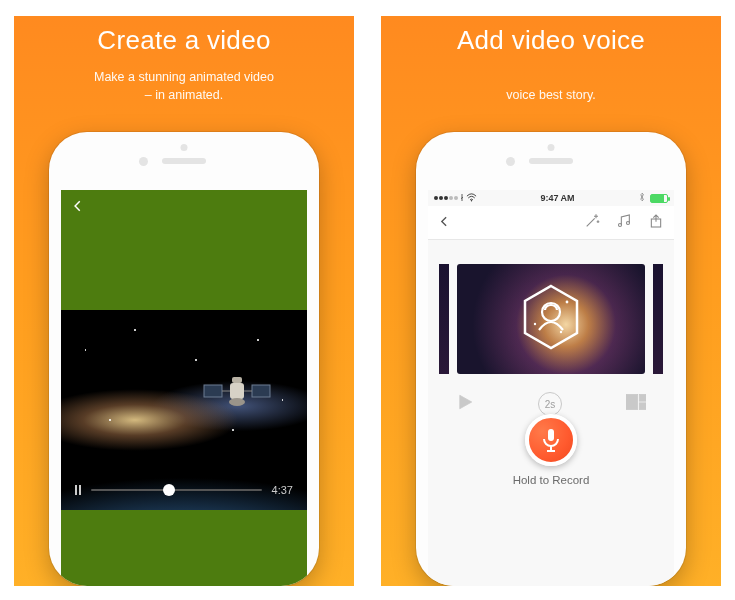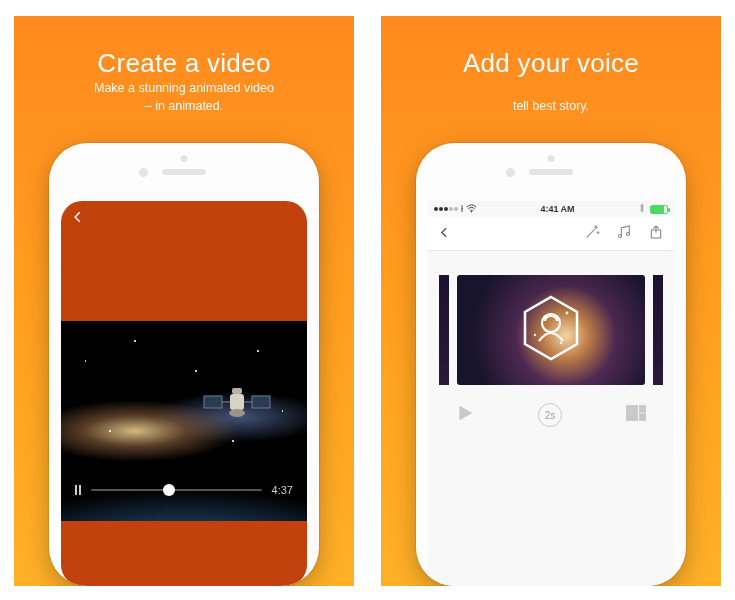--- a/index.html
+++ b/index.html
@@ -20,29 +20,30 @@
     display: flex;
     flex-direction: column;
     align-items: center;
     overflow: hidden;
     position: relative;
   }
   .panel-title {
     color: #fff;
     font-size: 26px;
     font-weight: 300;
-    margin-top: 32px;
+    margin-top: 9px;
     letter-spacing: .3px;
   }
   .panel-sub {
     color: #fff;
     font-size: 12.5px;
     font-weight: 300;
     text-align: center;
     line-height: 1.45;
+    margin-top: 12px;
     opacity: .95;
   }
 
   
   .phone {
     width: 270px;
     height: 540px;
     background: #fdfdfd;
     border-radius: 38px;
     margin-top: 28px;
@@ -70,21 +71,21 @@
     position: absolute; left: 50%; top: 12px; transform: translateX(-50%);
   }
   .screen {
     position: absolute;
     left: 12px; right: 12px; top: 58px; bottom: 0;
     background: #fff;
     overflow: hidden;
   }
 
   
-  .s1 { background: #c2410c; color:#fff;border-radius:21px; }
+  .s1 { background: #4d7c0f; color:#fff; }
   .s1-top { height: 36px; display:flex; align-items:center; padding:0 10px;}
   .back-chevron svg { width: 14px; height: 14px; stroke:#fff; }
   .space {
     position:absolute; left:0; right:0; top:120px; height:200px;
     background:
       radial-gradient(ellipse 140% 55% at 50% 118%, #2a4a6a 0%, #1a3550 30%, rgba(0,0,0,0) 62%),
       radial-gradient(ellipse 60% 22% at 30% 55%, rgba(234,205,140,.9) 0%, rgba(160,110,70,.55) 35%, rgba(0,0,0,0) 70%),
       radial-gradient(ellipse 50% 18% at 72% 48%, rgba(120,150,220,.55) 0%, rgba(0,0,0,0) 70%),
       #000;
   }
@@ -201,24 +202,24 @@
         <div class="track">
           <div class="track-knob" style="left:46%"></div>
         </div>
         <span>4:37</span>
       </div>
     </div>
   </div>
 </div>
 
 <div class="panel">
-  <div class="panel-title">Add your voice</div>
+  <div class="panel-title">Add video voice</div>
   <div class="panel-sub">
     <br>
-    <span>tell best story.</span>
+    <span>voice best story.</span>
   </div>
 
   <div class="phone">
     <div class="phone-top">
       <span class="sensor"></span>
       <span class="camera"></span>
       <span class="speaker"></span>
     </div>
     <div class="screen s2">
 
@@ -232,21 +233,21 @@
               <span></span>
           </span>
           <span>ł</span>
           <span>
             <svg width="11" height="9" viewBox="0 0 24 18">
                 <path d="M2 6 Q12 -4 22 6 M5 10 Q12 3 19 10 M9 14 Q12 11 15 14" fill="none" stroke="#333" stroke-width="2"></path>
                 <circle cx="12" cy="16" r="1.5" fill="#333"></circle>
               </svg>
           </span>
         </div>
-        <div style="font-weight:600">4:41 AM</div>
+        <div style="font-weight:600">9:47 AM</div>
         <div class="status-right">
           <span class="bt">
             <svg viewBox="0 0 12 20">
                 <path d="M3 5 L9 15 L6 18 L6 2 L9 5 L3 15" fill="none" stroke="#888" stroke-width="1.5"></path>
               </svg>
           </span>
           <span class="battery">
               <i></i>
             </span>
         </div>
@@ -311,16 +312,27 @@
         <span class="badge2s">2s</span>
         <span>
           <svg width="20" height="16" viewBox="0 0 24 18">
               <rect x="0" y="0" width="14" height="18"></rect>
               <rect x="16" y="0" width="8" height="8"></rect>
               <rect x="16" y="10" width="8" height="8"></rect>
             </svg>
         </span>
       </div>
 
+      <div class="record-area">
+        <div class="record-btn">
+          <svg width="20" height="24" viewBox="0 0 20 24">
+            <rect x="7" y="1" width="6" height="12" rx="3"></rect>
+            <path d="M3 11 a7 7 0 0 0 14 0" fill="none" stroke="#fff" stroke-width="2"></path>
+            <line x1="10" y1="18" x2="10" y2="23" stroke="#fff" stroke-width="2"></line>
+            <line x1="6" y1="23" x2="14" y2="23" stroke="#fff" stroke-width="2"></line>
+          </svg>
+        </div>
+        <div class="record-label">Hold to Record</div>
+      </div>
 
     </div>
   </div>
 </div>
 
 </body></html>

